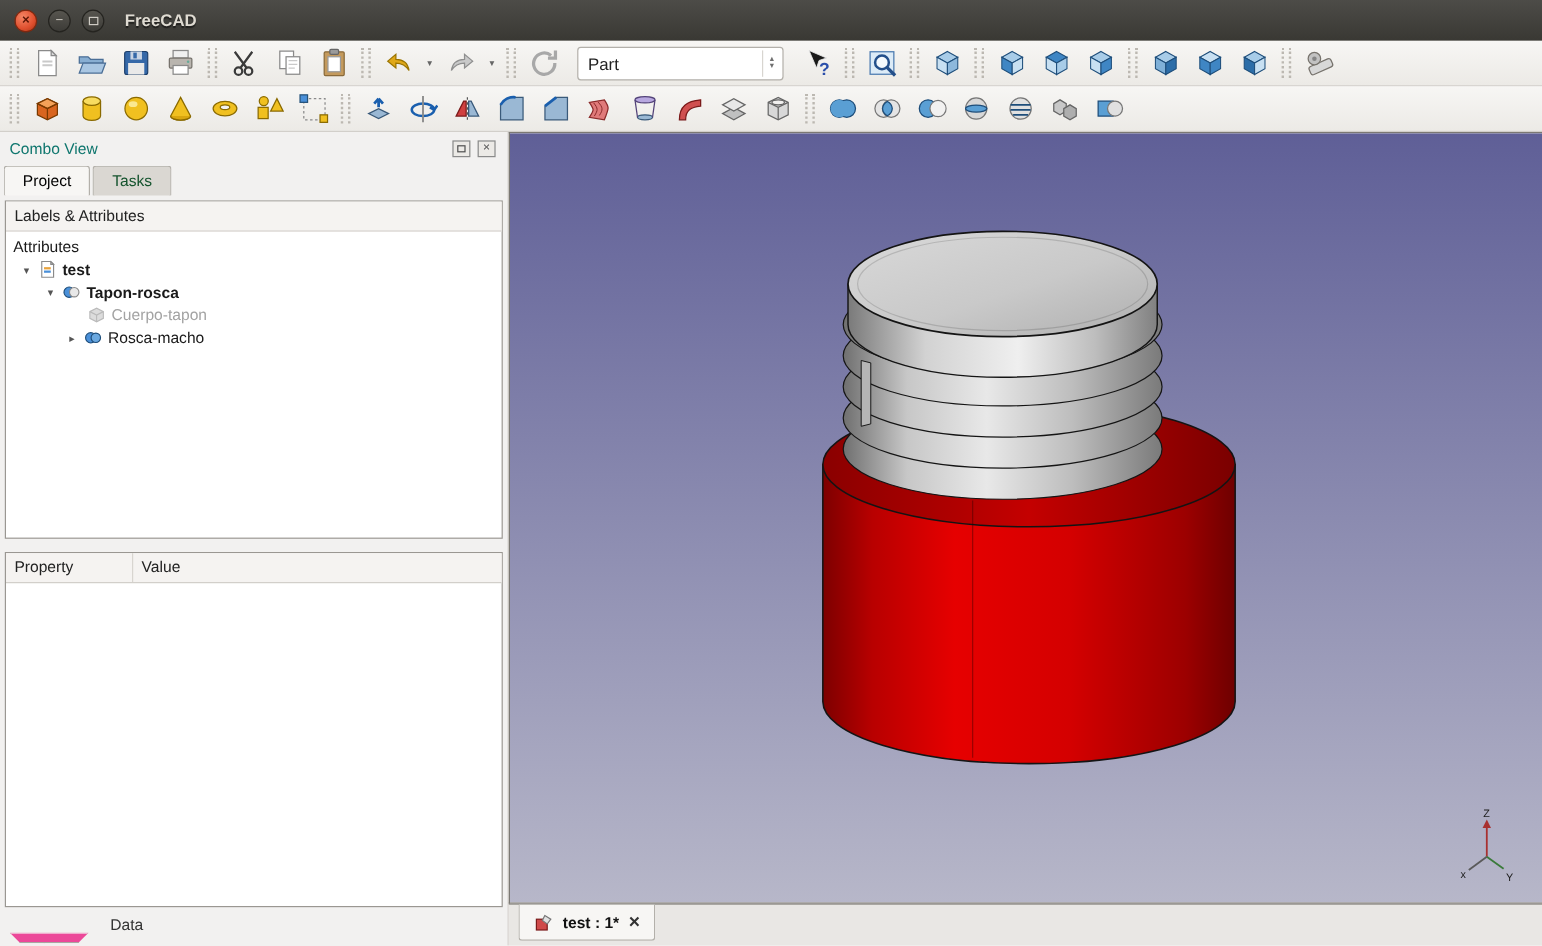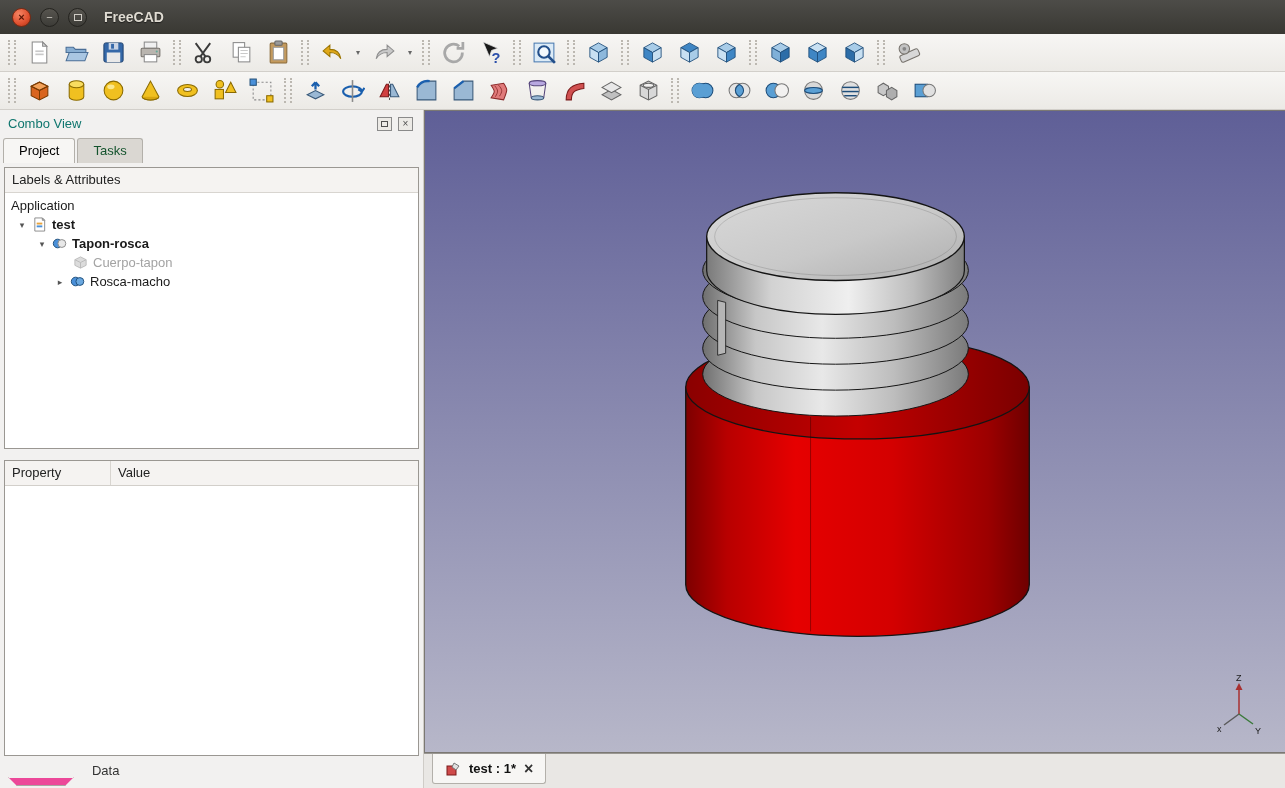--- a/index.html
+++ b/index.html
@@ -166,20 +166,27 @@
 
     <div class="handle"></div>
 
     <button class="tb">
       <svg viewBox="0 0 24 24">
           <path d="M20.5 12 A8.5 8.5 0 1 1 17.5 6" fill="none" stroke="#a8a8a8" stroke-width="2.6"></path>
           <path d="M21 2 L21 8 L15 8" fill="none" stroke="#a8a8a8" stroke-width="2.6"></path>
         </svg>
     </button>
 
+    <div class="combo">
+      <span class="val">Part</span>
+      <span class="spin">
+          <span>▴</span>
+          <span>▾</span>
+        </span>
+    </div>
 
     <button class="tb">
       <svg viewBox="0 0 24 24">
           <path d="M5 2 L11 16 L13 10 L19 8 Z" fill="#1a1a1a" stroke="#e8e8e8" stroke-width="0.7"></path>
           <text x="13" y="22" font-size="14" font-weight="bold" fill="#2b4faa">?</text>
         </svg>
     </button>
 
     <div class="handle"></div>
 
@@ -455,21 +462,21 @@
       <div class="tabs">
         <div class="tab active"><span>Project</span></div>
         <div class="tab"><span>Tasks</span></div>
       </div>
 
       <div class="tree-box">
         <div class="tree-header">Labels &amp; Attributes</div>
         <div class="tree">
 
           <div class="trow" style="padding-left:6px">
-            <span>Application</span>
+            <span>Attributes</span>
           </div>
 
           <div class="trow" style="padding-left:12px">
             <span class="exp">▾</span>
             <svg class="ticon" viewBox="0 0 16 16">
                 <path d="M3 1h8l2.5 2.5V15H3z" fill="#fff" stroke="#8a8a8a"></path>
                 <path d="M11 1l2.5 2.5H11z" fill="#cfcfcf" stroke="#8a8a8a"></path>
                 <rect x="5" y="6" width="6" height="2" fill="#e8a33d"></rect>
                 <rect x="5" y="9" width="6" height="2" fill="#4a90d9"></rect>
               </svg>

